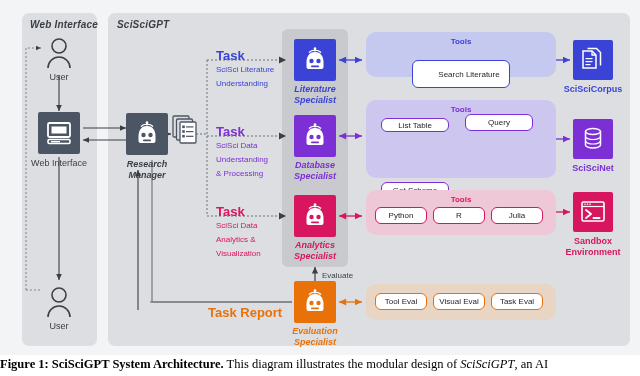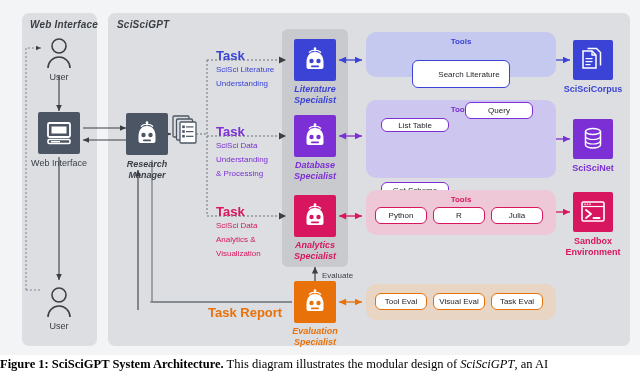--- a/index.html
+++ b/index.html
@@ -294,21 +294,21 @@
 
   <div class="toolbox" style="left:366px;top:32px;width:190px;height:45px;background:#c5c8ef;">
     <div class="tools-title" style="color:#3b43d6;">Tools</div>
   </div>
   <div class="chip" style="left:412px;top:60px;width:98px;height:28px;border:1.2px solid #3b43d6;padding-left:16px;">Search Literature</div>
 
   <div class="toolbox" style="left:366px;top:100px;width:190px;height:78px;background:#cdc6ee;">
     <div class="tools-title" style="color:#7b2fd4;">Tools</div>
   </div>
   <div class="chip" style="left:381px;top:118px;width:68px;height:14px;border:1.2px solid #7b2fd4;">List Table</div>
-  <div class="chip" style="left:465px;top:102px;width:68px;height:17px;border:1.2px solid #7b2fd4;">Query</div>
+  <div class="chip" style="left:465px;top:114px;width:68px;height:17px;border:1.2px solid #7b2fd4;">Query</div>
   <div class="chip" style="left:381px;top:145px;width:68px;height:17px;border:1.2px solid #7b2fd4;margin-top:37px;">Get Schema</div>
 
   <div class="toolbox" style="left:366px;top:190px;width:190px;height:45px;background:#eec8d6;">
     <div class="tools-title" style="color:#d8155f;">Tools</div>
   </div>
   <div class="chip" style="left:375px;top:207px;width:52px;height:17px;border:1.2px solid #d8155f;">Python</div>
   <div class="chip" style="left:433px;top:207px;width:52px;height:17px;border:1.2px solid #d8155f;">R</div>
   <div class="chip" style="left:491px;top:207px;width:52px;height:17px;border:1.2px solid #d8155f;">Julia</div>
 
   <div class="toolbox" style="left:366px;top:284px;width:190px;height:36px;background:#e8d5c3;"></div>

